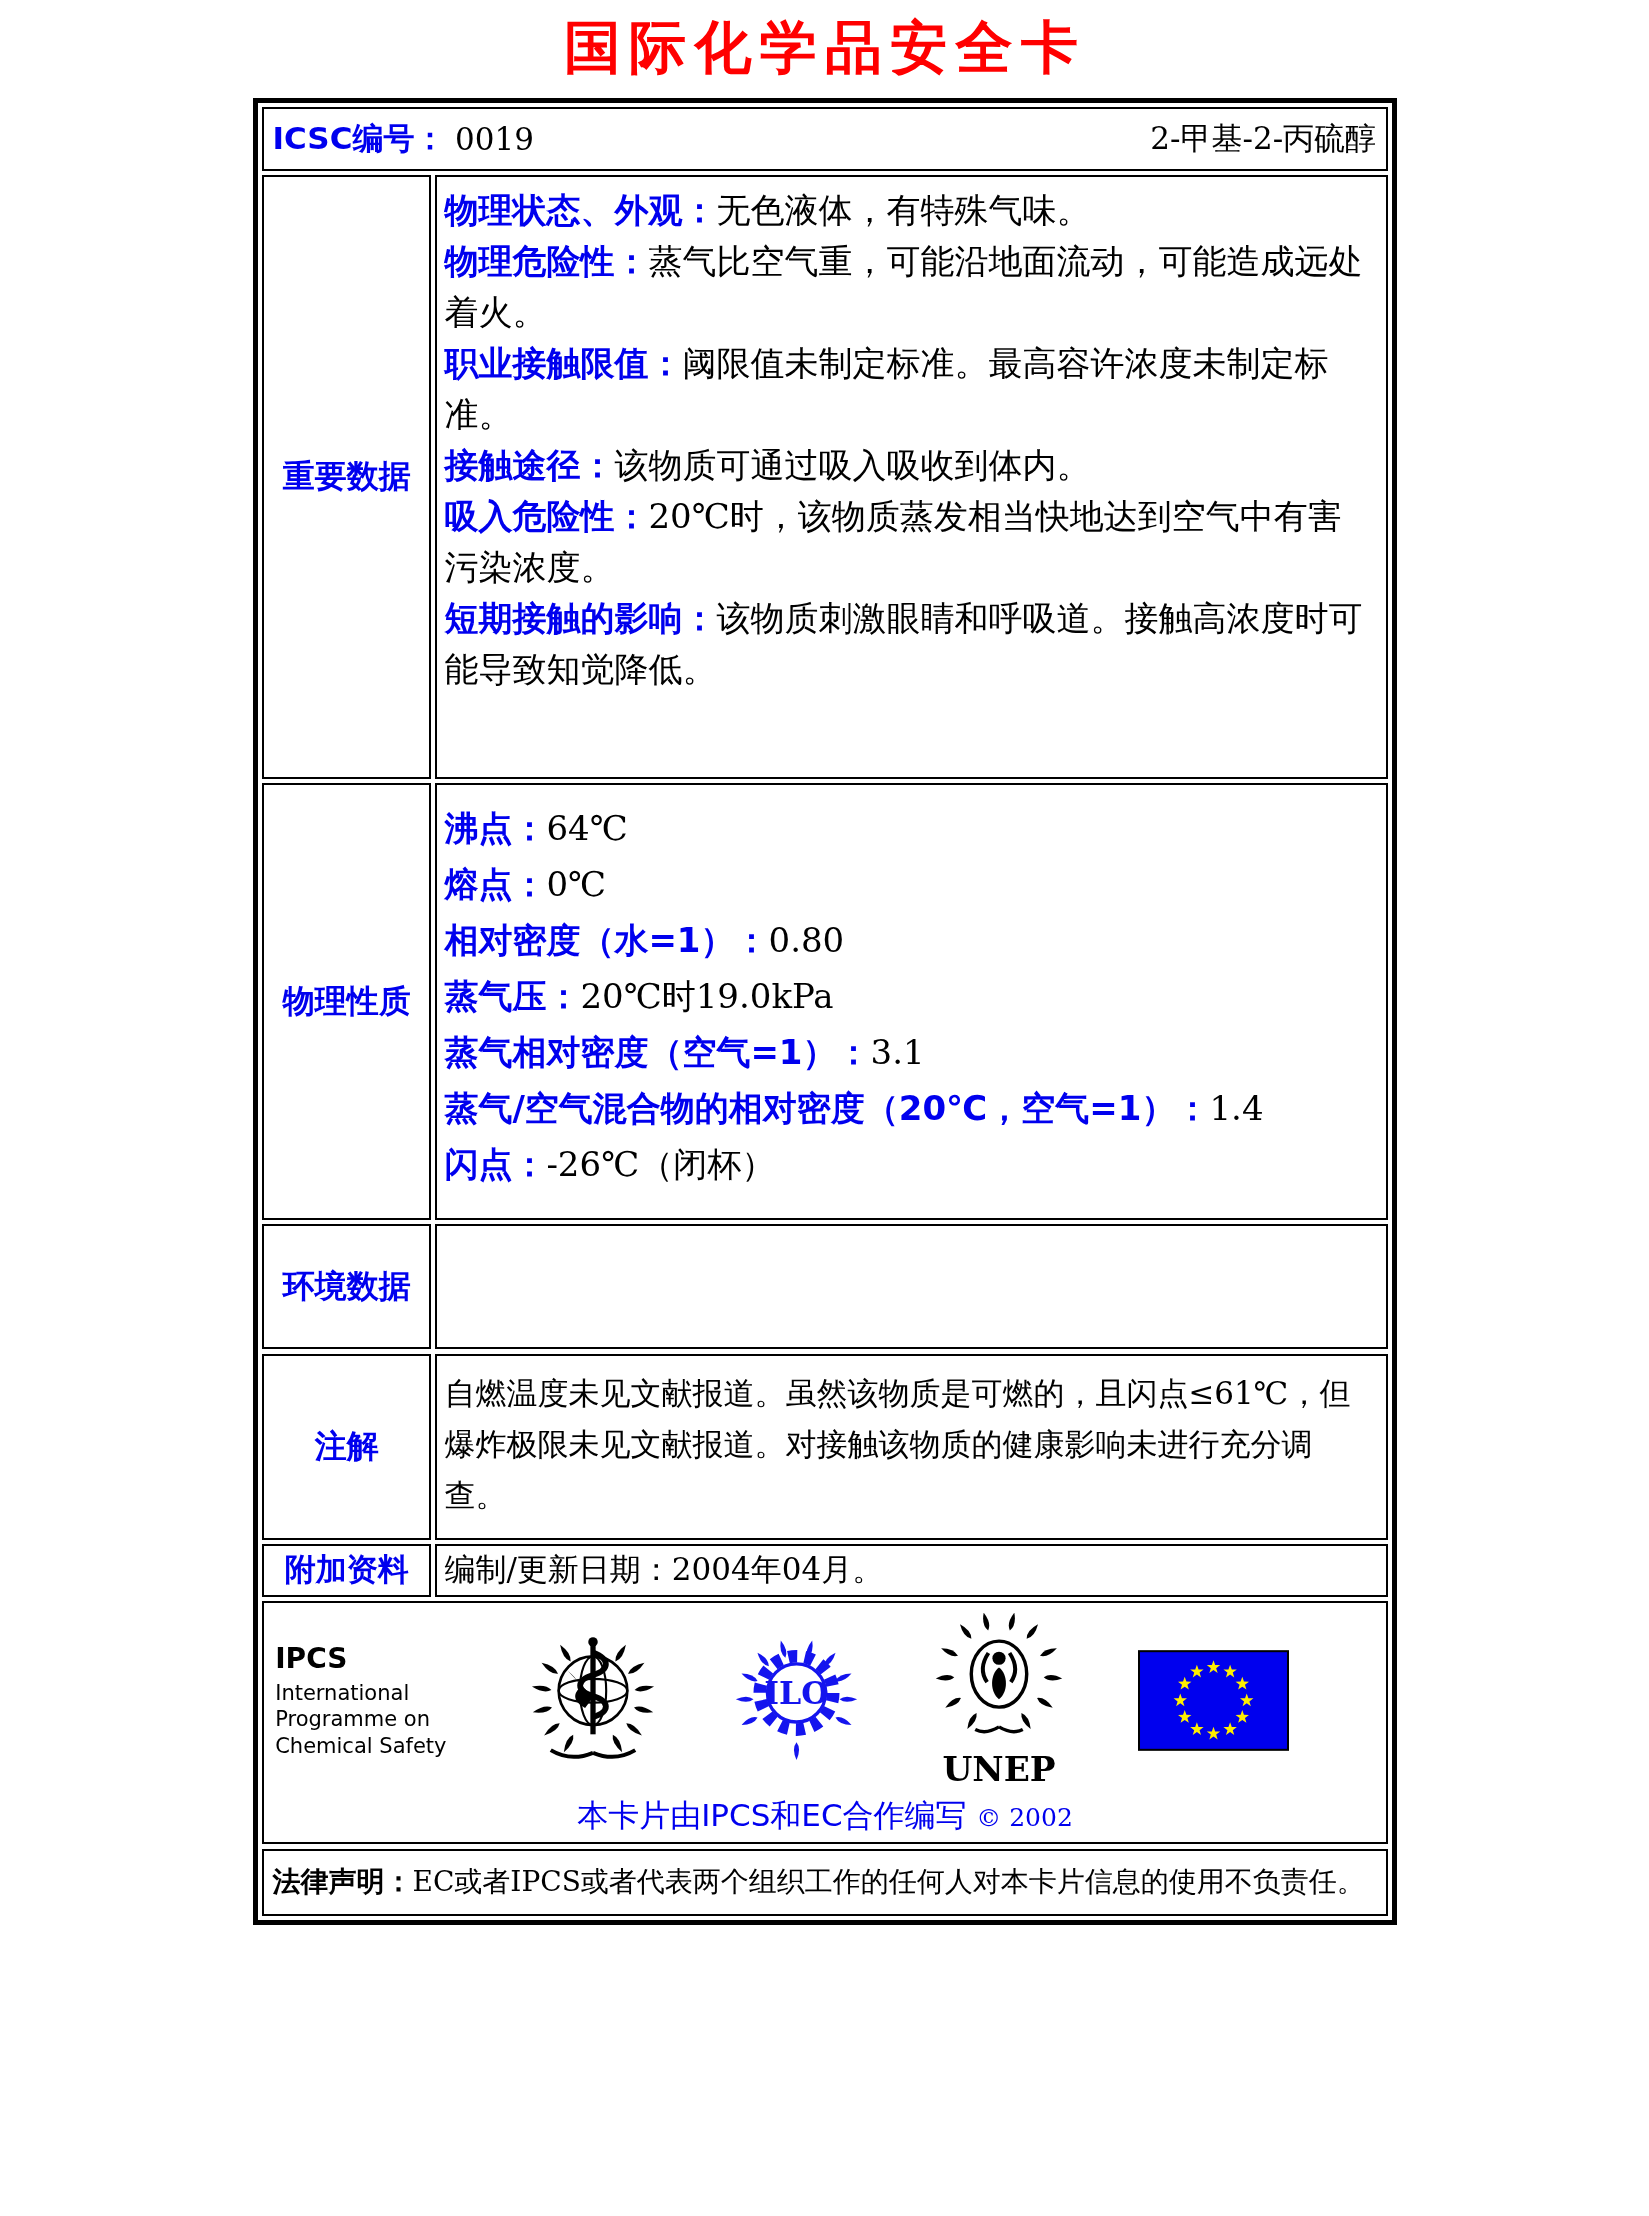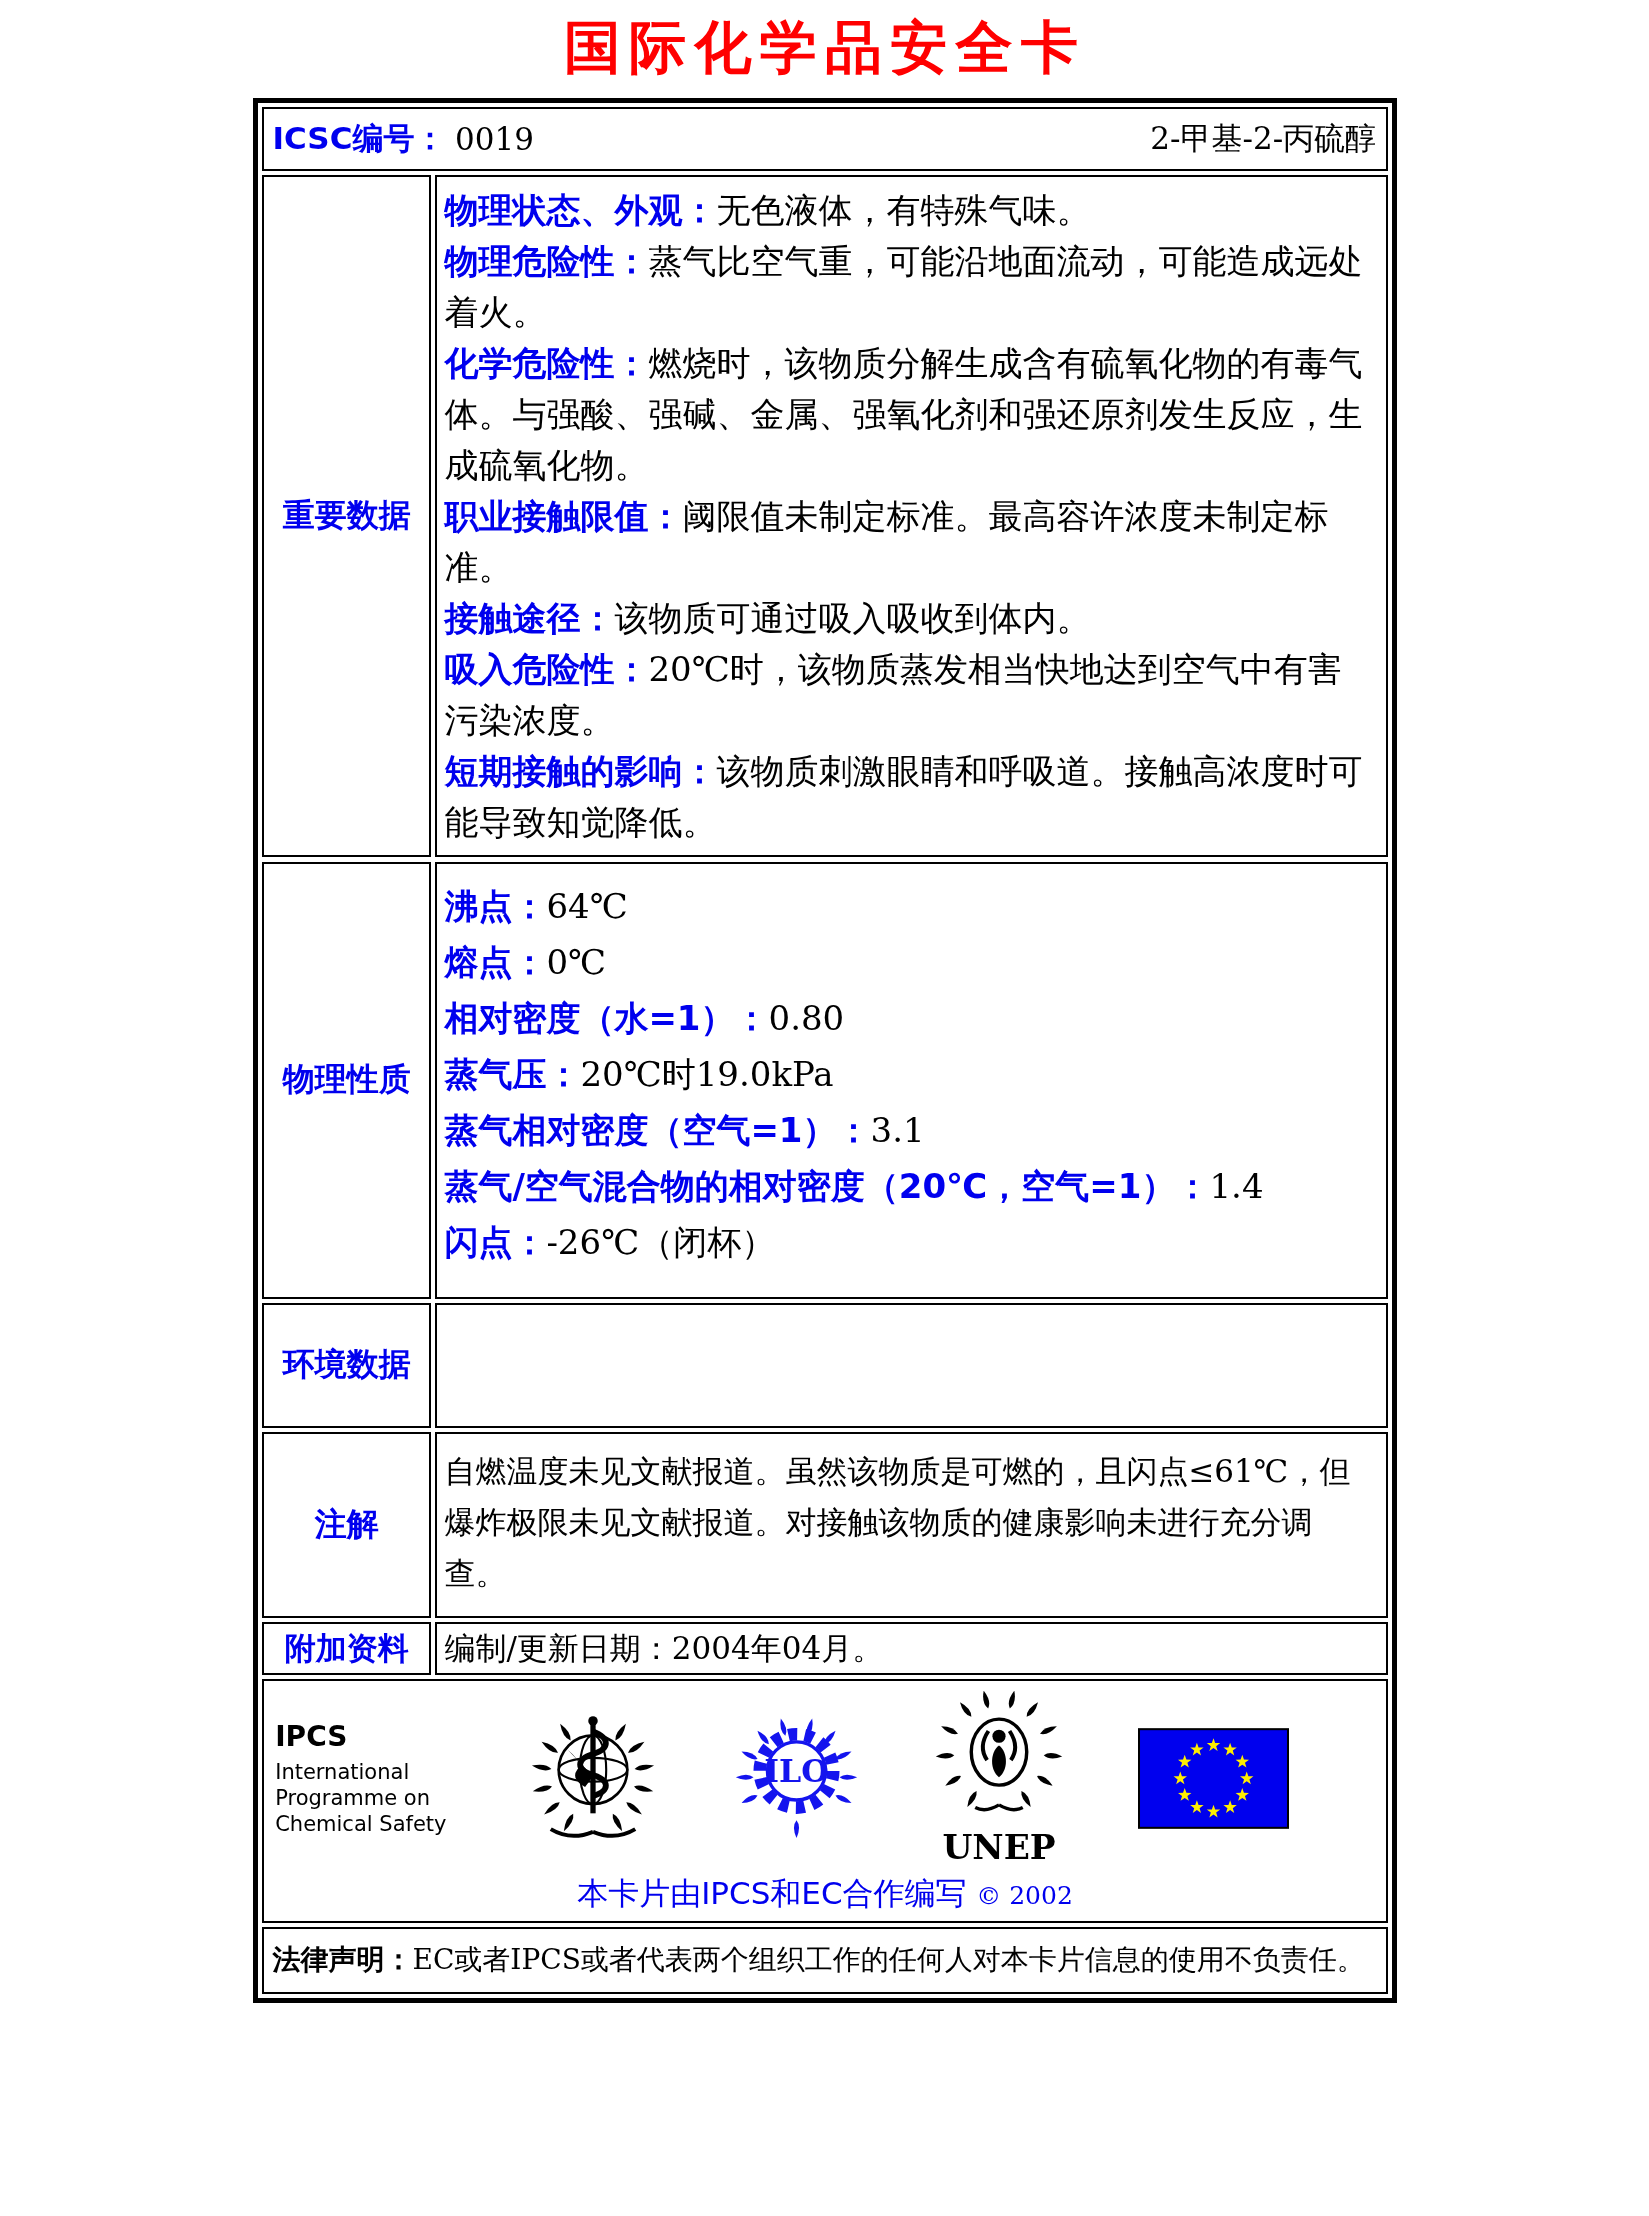--- a/index.html
+++ b/index.html
@@ -95,21 +95,20 @@
       </div>
       <span>2-甲基-2-丙硫醇</span>
     </div>
   </div>
 
   <div class="row r-imp">
     <div class="cell label-cell">重要数据</div>
     <div class="cell content-cell">
       <div class="item"><span class="blue-lbl">物理状态、外观：</span><span>无色液体，有特殊气味。</span></div>
       <div class="item"><span class="blue-lbl">物理危险性：</span><span>蒸气比空气重，可能沿地面流动，可能造成远处着火。</span></div>
-      <div class="item"><span class="blue-lbl">化学危险性：</span><span>燃烧时，该物质分解生成含有硫氧化物的有毒气体。与强酸、强碱、金属、强氧化剂和强还原剂发生反应，生成硫氧化物。</span></div>
       <div class="item"><span class="blue-lbl">职业接触限值：</span><span>阈限值未制定标准。最高容许浓度未制定标准。</span></div>
       <div class="item"><span class="blue-lbl">接触途径：</span><span>该物质可通过吸入吸收到体内。</span></div>
       <div class="item"><span class="blue-lbl">吸入危险性：</span><span>20℃时，该物质蒸发相当快地达到空气中有害污染浓度。</span></div>
       <div class="item"><span class="blue-lbl">短期接触的影响：</span><span>该物质刺激眼睛和呼吸道。接触高浓度时可能导致知觉降低。</span></div>
     </div>
   </div>
 
   <div class="row r-phys">
     <div class="cell label-cell">物理性质</div>
     <div class="cell content-cell">

